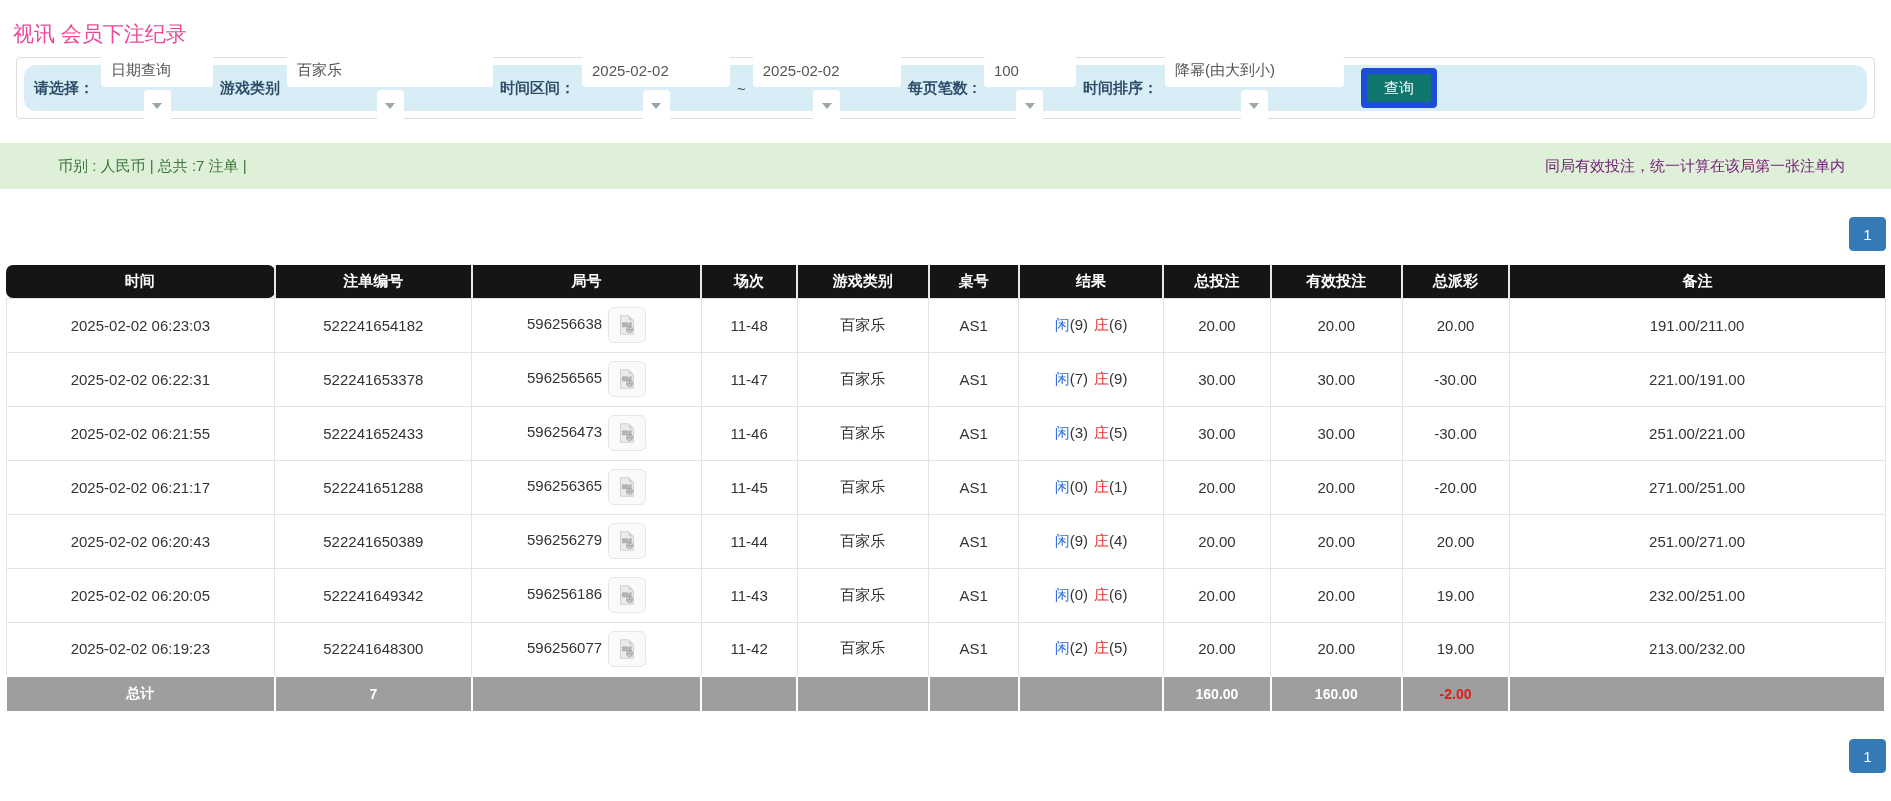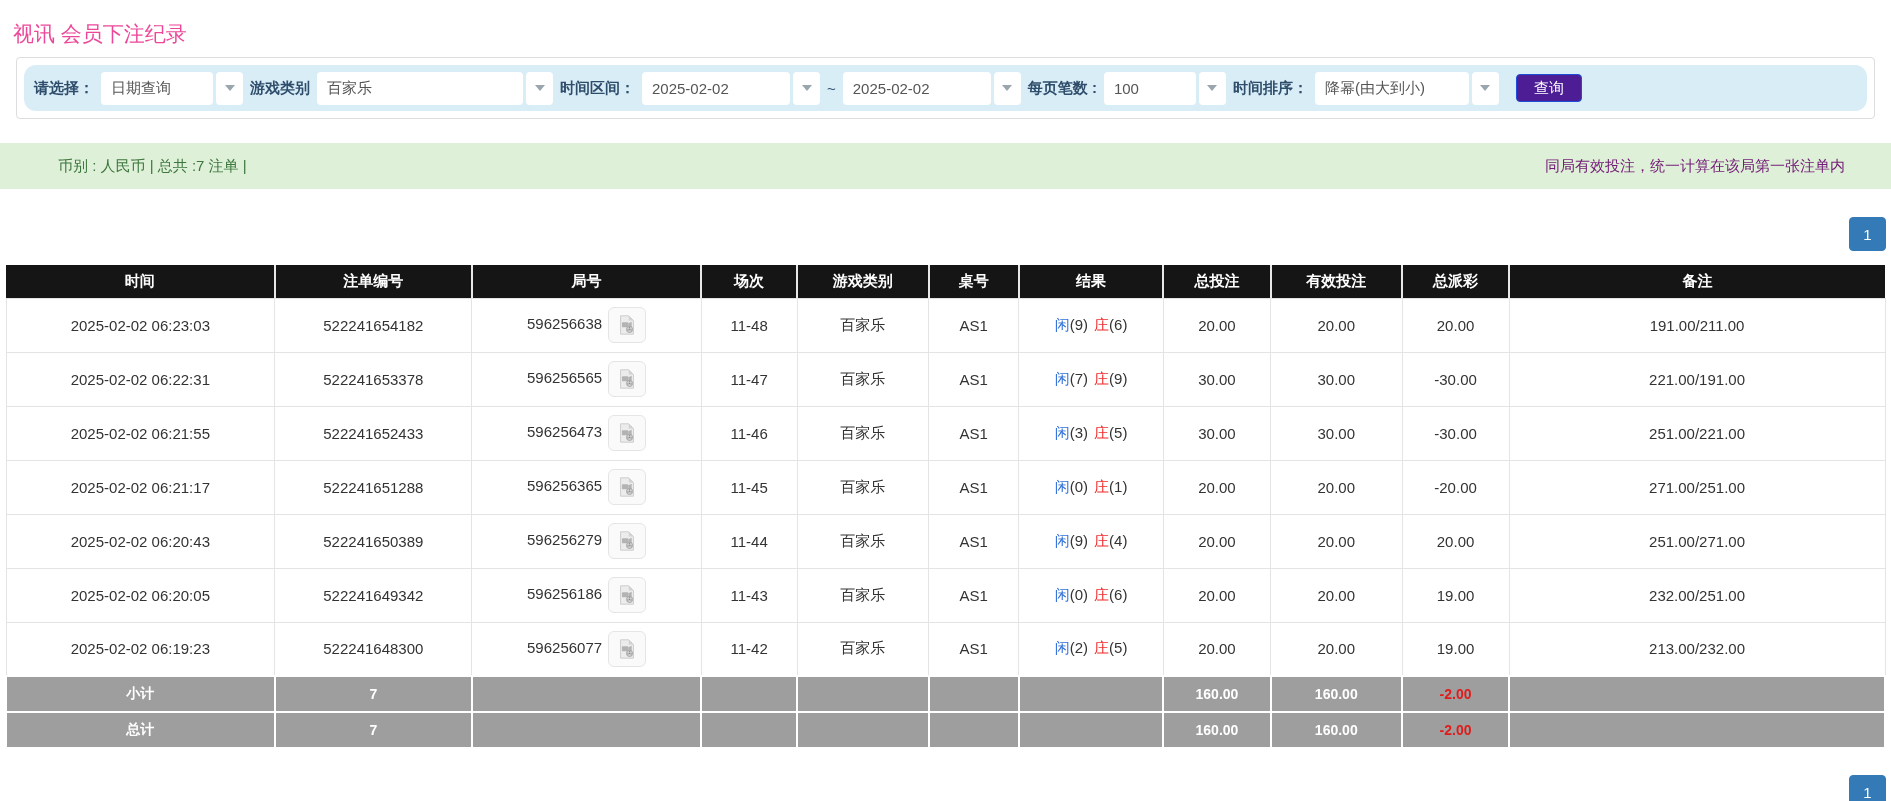--- a/index.html
+++ b/index.html
@@ -4,42 +4,42 @@
 <style>
   * { box-sizing: border-box; margin: 0; padding: 0; }
   html, body { width: 1891px; height: 801px; overflow: hidden; background: #fff;
     font-family: "Liberation Sans", "DejaVu Sans", sans-serif; color: #333; }
 
   .page-title { font-size: 21px; font-weight: 400; color: #ec4899; padding: 20px 4px 0 13px; }
 
   .filter-panel { margin: 9px 16px 0 16px; border: 1px solid #ddd; border-radius: 4px; padding: 7px; background: #fff; }
   .filter-bar { background: #d9edf7; border-radius: 12px; height: 46px; display: flex; align-items: center; padding: 0 10px; gap: 7px; }
   .f-label { font-size: 15px; font-weight: bold; color: #2e4d6b; white-space: nowrap; }
-  .sel-group { display: flex; align-items: center; gap: 3px; }
+  .sel-group { display: flex; align-items: center; gap: 3px; flex-direction: column; }
   .sel { background: #fff; height: 33px; border-radius: 4px; display: flex; align-items: center; padding: 0 10px; font-size: 15px; color: #555; cursor: pointer; }
   .caret-box { width: 27px; height: 33px; background: #fff; border-radius: 4px; display: flex; align-items: center; justify-content: center; cursor: pointer; }
   .caret { width: 0; height: 0; border-left: 5px solid transparent; border-right: 5px solid transparent; border-top: 6px solid #9aa6ad; }
   .tilde { color: #2e4d6b; font-size: 15px; }
-  .w-query { width: 112px; } .w-game { width: 206px; } .w-date { width: 148px; } .w-size { width: 92px; } .w-sort { width: 154px; }
-  .search-btn { margin-left: 10px; height: 28px; padding: 0 17px; background: #4c1d95; border: 1px solid #1d4ed8; color: #fff; font-size: 15px; border-radius: 4px; cursor: pointer; font-family: inherit; }
+  .w-query { width: 112px; } .w-game { width: 206px; } .w-date { width: 148px; } .w-size { width: 92px; } .w-sort { width: 179px; }
+  .search-btn { margin-left: 10px; height: 40px; padding: 0 17px; background: #0f766e; border: 6px solid #1d4ed8; color: #fff; font-size: 15px; border-radius: 4px; cursor: pointer; font-family: inherit; }
 
   .summary-bar { margin-top: 24px; height: 46px; background: #dff0d8; display: flex; align-items: center; justify-content: space-between; padding: 0 46px 0 58px; font-size: 15px; }
   .summary-left { color: #3c763d; }
   .summary-right { color: #701a75; }
 
   .pager { text-align: right; padding-right: 5px; margin-top: 28px; }
   .pager-bottom { margin-top: 26px; }
   .page-btn { display: inline-block; min-width: 37px; height: 34px; line-height: 34px; background: #337ab7; border: 1px solid #337ab7; color: #fff; text-align: center; border-radius: 4px; font-size: 15px; cursor: pointer; }
 
   table.records { width: calc(100% - 10px); margin: 14px 5px 0 5px; border-collapse: collapse; text-align: center; font-size: 15px; table-layout: fixed; }
   col.c1 { width: 14.3%; } col.c2 { width: 10.5%; } col.c3 { width: 12.2%; } col.c4 { width: 5.1%; }
   col.c5 { width: 7.0%; }  col.c6 { width: 4.8%; }  col.c7 { width: 7.7%; }  col.c8 { width: 5.7%; }
   col.c9 { width: 7.0%; }  col.c10 { width: 5.7%; } col.c11 { width: 20.0%; }
   .records th { background: #151515; color: #fff; height: 33px; font-weight: bold; font-size: 15px; border-left: 2px solid #e8e8e8; }
-  .records th:first-child { border-left: none; }
+  .records th:first-child { border-left: none; border-radius: 7px; }
   .records td { border: 1px solid #e4e4e4; height: 54px; color: #333; background: #fff; }
   .blue { color: #2f6fd8; }
   .red, .neg { color: #f12b2b; }
   .banker-gap { margin-left: 6px; }
   td.link-cell { cursor: pointer; }
 
   .video-btn { vertical-align: middle; margin-left: 6px; width: 38px; height: 36px; background: #fafafa; border: 1px solid #e5e5e5; border-radius: 6px; cursor: pointer; padding: 0; }
   .video-btn svg { vertical-align: middle; }
 
   tr.summary-row td { background: #9e9e9e; color: #fff; border: 2px solid #fff; height: 36px; font-size: 14px; font-weight: bold; }
@@ -325,43 +325,30 @@
     <td>AS1</td>
     <td>
       <span class="blue">闲</span><span>(2)</span><span class="red banker-gap">庄</span><span>(5)</span>
     </td>
     <td class="blue link-cell">20.00</td>
     <td>20.00</td>
     <td>19.00</td>
     <td>213.00/232.00</td>
   </tr>
       <tr class="summary-row">
-    <td>小计</td>
+    <td>总计</td>
     <td>7</td>
     <td></td>
     <td></td>
     <td></td>
     <td></td>
     <td></td>
     <td>160.00</td>
     <td>160.00</td>
     <td class="neg">-2.00</td>
     <td></td>
   </tr>
-      <tr class="summary-row">
-    <td>总计</td>
-    <td>7</td>
-    <td></td>
-    <td></td>
-    <td></td>
-    <td></td>
-    <td></td>
-    <td>160.00</td>
-    <td>160.00</td>
-    <td class="neg">-2.00</td>
-    <td></td>
-  </tr>
     </tbody>
 </table>
 
 <div class="pager pager-bottom">
   <span class="page-btn">1</span>
 </div>
 
 </body></html>

